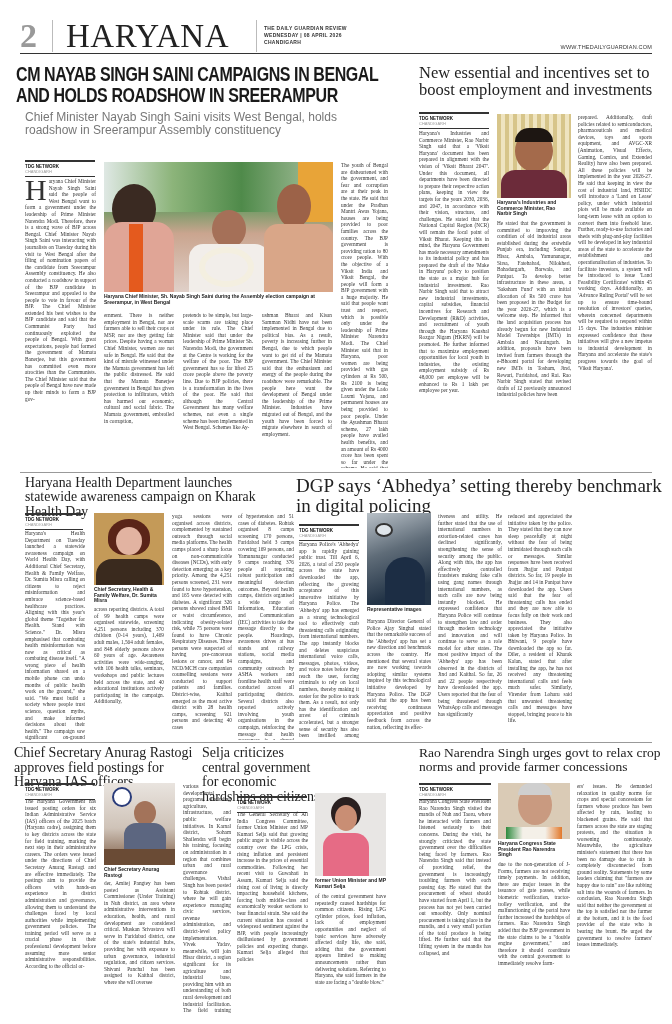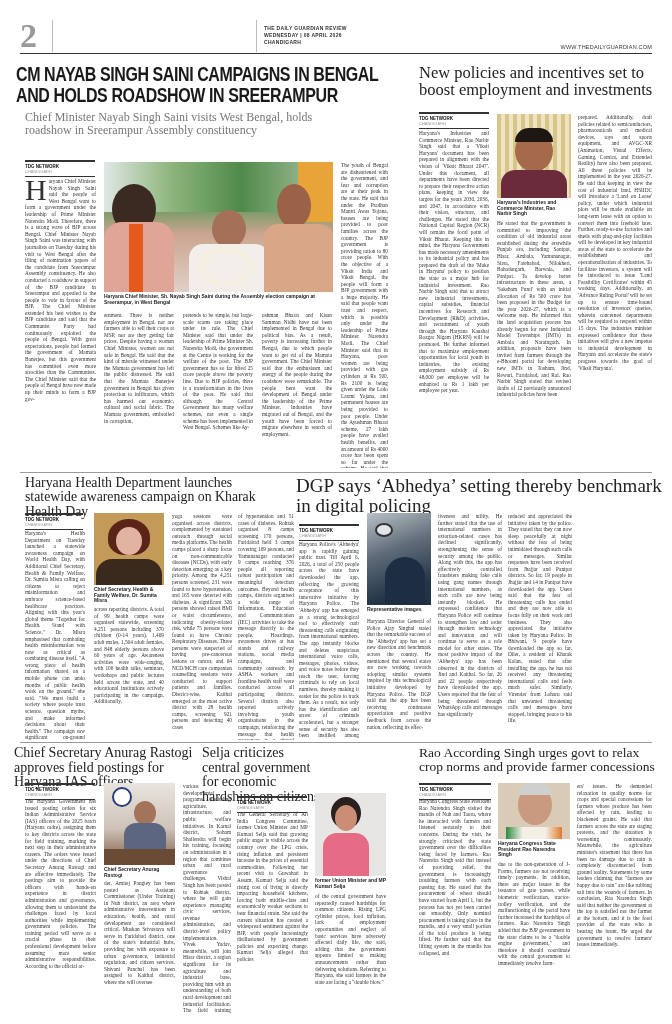--- a/index.html
+++ b/index.html
@@ -6,35 +6,36 @@
 body{width:672px;height:1024px;background:#fff;color:#222;font-family:"Liberation Serif","DejaVu Serif",serif;overflow:hidden;position:relative}
 .masthead{position:absolute;left:20px;top:18px;width:632px;height:36px;border-bottom:1.5px solid #333}
 .pgnum{position:absolute;left:0;top:0;font-size:34px;color:#999;font-family:"Liberation Serif",serif;line-height:36px;font-weight:bold}
 .vdiv{position:absolute;top:2px;width:1px;height:32px;background:#bbb}
 .section{position:absolute;left:46px;top:1px;font-size:33px;line-height:34px;color:#222;letter-spacing:0.5px}
 .meta{position:absolute;left:244px;top:7px;font-size:5px;font-family:"Liberation Sans",sans-serif;font-weight:bold;color:#333;line-height:7px;letter-spacing:0.3px}
 .url{position:absolute;right:0;bottom:3px;font-size:5.5px;font-family:"Liberation Sans",sans-serif;color:#333;letter-spacing:0.2px}
 .abs{position:absolute}
 .h-cond{font-family:"Liberation Sans",sans-serif;font-weight:bold;color:#1a1a1a;transform-origin:left top;letter-spacing:-0.5px}
 .hl{font-family:"Liberation Serif",serif;color:#222;line-height:1.05}
-.deck{font-family:Liberation Serif, serif;color:#777;line-height:1.1}
+.deck{font-family:Liberation Sans, sans-serif;color:#777;line-height:1.1}
 .byline{font-family:"Liberation Sans",sans-serif;font-size:4.5px;font-weight:bold;color:#111;border-top:2px solid #333;padding-top:2px;width:58px}
 .dateline{font-family:"Liberation Sans",sans-serif;font-size:4px;color:#999;border-bottom:1px solid #333;padding-bottom:2px;width:58px;margin-bottom:3px}
 .col{font-size:5.3px;line-height:6.6px;color:#333;text-align:justify;overflow:hidden;hyphens:auto}
 .cap{font-family:"Liberation Sans",sans-serif;font-size:5px;font-weight:bold;line-height:5.6px;color:#222}
 .photo{overflow:hidden}
 .rule{position:absolute;background:#999}
 .dropcap{float:left;font-size:30px;line-height:24px;margin-right:2px;font-family:"Liberation Serif",serif}
 </style>
 </head>
 <body>
 
 <div class="masthead">
   <div class="pgnum">2</div>
   <div class="vdiv" style="left:32px"></div>
+  <div class="section">HARYANA</div>
   <div class="vdiv" style="left:236px"></div>
   <div class="meta">
     <div>THE DAILY GUARDIAN REVIEW</div>
     <div>WEDNESDAY | 08 APRIL 2026</div>
     <div>CHANDIGARH</div>
   </div>
   <div class="url">WWW.THEDAILYGUARDIAN.COM</div>
 </div>
 
 <div class="abs" style="left:16px;top:64px;width:370px">
@@ -63,21 +64,21 @@
   <div class="abs" style="left:173px;top:22px;width:34px;height:44px;border-radius:50%;background:#9c6248"></div>
   <div class="abs" style="left:160px;top:62px;width:69px;height:68px;background:#d9a688;border-radius:14px 14px 0 0"></div>
 </div>
 <div class="abs cap" style="left:104px;top:294px;width:230px">Haryana Chief Minister, Sh. Nayab Singh Saini during the Assembly election campaign at Sreerampur, in West Bengal</div>
 
 <div class="abs col" style="left:104px;top:312px;width:70px;height:156px">ernment. There is neither employment in Bengal, nor are farmers able to sell their crops at MSP, nor are they getting fair prices. Despite having a woman Chief Minister, women are not safe in Bengal. He said that the kind of misrule witnessed under the Mamata government has left the public distressed. He said that the Mamata Banerjee government in Bengal has given protection to infiltrators, which has harmed our economic, cultural and social fabric. The Mamata government, embroiled in corruption,</div>
 <div class="abs col" style="left:183px;top:312px;width:70px;height:156px">pretends to be simple, but large-scale scams are taking place under its rule. The Chief Minister said that under the leadership of Prime Minister Sh. Narendra Modi, the government at the Centre is working for the welfare of the poor. The BJP government has so far lifted 25 crore people above the poverty line. Due to BJP policies, there is a transformation in the lives of the poor. He said that although the Central Government has many welfare schemes, not even a single scheme has been implemented in West Bengal. Schemes like Ay-</div>
 <div class="abs col" style="left:262px;top:312px;width:70px;height:156px">ushman Bharat and Kisan Samman Nidhi have not been implemented in Bengal due to political bias. As a result, poverty is increasing further in Bengal, due to which people want to get rid of the Mamata government. The Chief Minister said that the enthusiasm and energy of the people during the roadshow were remarkable. The people here want the development of Bengal under the leadership of the Prime Minister. Industries have migrated out of Bengal, and the youth have been forced to migrate elsewhere in search of employment.</div>
 <div class="abs col" style="left:341px;top:162px;width:47px;height:306px">The youth of Bengal are disheartened with the government, and fear and corruption are at their peak in the state. He said that under the Pradhan Mantri Awas Yojana, houses are being provided to poor families across the country. The BJP government is providing ration to 80 crore people. With the objective of a Viksit India and Viksit Bengal, the people will form a BJP government with a huge majority. He said that people want trust and respect, which is possible only under the leadership of Prime Minister Narendra Modi. The Chief Minister said that in Haryana, poor women are being provided with gas cylinders at Rs 500, Rs 2100 is being given under the Lado Laxmi Yojana, and permanent houses are being provided to poor people. Under the Ayushman Bharat scheme, 27 lakh people have availed health benefits, and an amount of Rs 4000 crore has been spent so far under the scheme. He said that all welfare schemes will be implemented for the benefit of the people of Bengal as soon as a BJP government is formed.</div>
 
-<div class="abs hl" style="left:419px;top:64px;width:245px;font-size:16.5px">New policies and incentives set to boost employment and investments</div>
+<div class="abs hl" style="left:419px;top:64px;width:245px;font-size:16.5px">New essential and incentives set to boost employment and investments</div>
 <div class="abs" style="left:419px;top:112px">
   <div class="byline" style="width:70px">TDG NETWORK</div>
   <div class="dateline" style="width:70px">CHANDIGARH</div>
 </div>
 <div class="abs col" style="left:419px;top:130px;width:70px;height:338px">Haryana's Industries and Commerce Minister, Rao Narbir Singh said that a 'Viksit Haryana' document has been prepared in alignment with the vision of 'Viksit Bharat 2047'. Under this document, all departments have been directed to prepare their respective action plans, keeping in view the targets for the years 2030, 2036, and 2047, in accordance with their vision, structure, and challenges. He stated that the National Capital Region (NCR) will remain the focal point of Viksit Bharat. Keeping this in mind, the Haryana Government has made necessary amendments to its industrial policy and has prepared the draft of the 'Make in Haryana' policy to position the state as a major hub for industrial investment. Rao Narbir Singh said that to attract new industrial investments, capital subsidies, financial incentives for Research and Development (R&amp;D) activities, and recruitment of youth through the Haryana Kaushal Rozgar Nigam (HKRN) will be promoted. He further informed that to maximize employment opportunities for local youth in industries, the existing employment subsidy of Rs 48,000 per employee will be enhanced to Rs 1 lakh per employee per year.</div>
 <div class="abs photo" style="left:497px;top:114px;width:74px;height:84px;background:repeating-linear-gradient(90deg,#d7c58a 0 4px,#efe4c0 4px 8px)">
   <div class="abs" style="left:18px;top:16px;width:38px;height:42px;border-radius:50%;background:#a46a4b"></div>
   <div class="abs" style="left:18px;top:14px;width:38px;height:14px;border-radius:20px 20px 0 0;background:#1d1612"></div>
   <div class="abs" style="left:4px;top:56px;width:66px;height:28px;border-radius:14px 14px 0 0;background:#6c2b3a"></div>
 </div>
@@ -143,21 +144,21 @@
 </div>
 <div class="abs col" style="left:237px;top:811px;width:71px;height:203px">The General Secretary of All India Congress Committee, former Union Minister and MP Kumari Selja said that growing public anger is visible across the country over the LPG crisis, rising inflation and persistent increase in the prices of essential commodities. Following her recent visit to Guwahati in Assam, Kumari Selja said the rising cost of living is directly impacting household kitchens, forcing both middle-class and economically weaker sections to bear financial strain. She said the current situation has created a widespread sentiment against the BJP, with people increasingly disillusioned by government policies and expecting change. Kumari Selja alleged that policies</div>
 <div class="abs photo" style="left:315px;top:793px;width:71px;height:83px;background:#e8e6e4">
   <div class="abs" style="left:16px;top:4px;width:30px;height:32px;border-radius:50%;background:#2a2020"></div>
   <div class="abs" style="left:20px;top:12px;width:22px;height:26px;border-radius:50%;background:#c98e74"></div>
   <div class="abs" style="left:8px;top:40px;width:46px;height:43px;border-radius:14px 14px 0 0;background:#e66b85"></div>
 </div>
 <div class="abs cap" style="left:315px;top:878px;width:72px">former Union Minister and MP Kumari Selja</div>
 <div class="abs col" style="left:315px;top:893px;width:71px;height:121px">of the central government have repeatedly caused hardships for common citizens. Rising LPG cylinder prices, food inflation, lack of employment opportunities and neglect of basic services have adversely affected daily life, she said, adding that the government appears limited to making announcements rather than delivering solutions. Referring to Haryana, she said farmers in the state are facing a "double blow."</div>
 
-<div class="abs hl" style="left:419px;top:746px;width:245px;font-size:13.5px">Rao According Singh urges govt to relax crop norms and provide farmer concessions</div>
+<div class="abs hl" style="left:419px;top:746px;width:245px;font-size:13.5px">Rao Narendra Singh urges govt to relax crop norms and provide farmer concessions</div>
 <div class="abs" style="left:419px;top:783px">
   <div class="byline" style="width:72px">TDG NETWORK</div>
   <div class="dateline" style="width:72px">CHANDIGARH</div>
 </div>
 <div class="abs col" style="left:419px;top:798px;width:72px;height:216px">Haryana Congress State President Rao Narendra Singh visited the mandis of Nuh and Taoru, where he interacted with farmers and listened seriously to their concerns. During the visit, he strongly criticized the state government over the difficulties being faced by farmers. Rao Narendra Singh said that instead of providing relief, the government is increasingly troubling farmers with each passing day. He stated that the procurement of wheat should have started from April 1, but the process has not yet been carried out smoothly. Only nominal procurement is taking place in the mandis, and a very small portion of the total produce is being lifted. He further said that the lifting system in the mandis has collapsed, and</div>
 <div class="abs photo" style="left:498px;top:783px;width:72px;height:56px;background:#dacbb6">
   <div class="abs" style="left:20px;top:2px;width:34px;height:40px;border-radius:50%;background:#c99a80"></div>
   <div class="abs" style="left:20px;top:0;width:34px;height:12px;border-radius:20px 20px 0 0;background:#cfcfcf"></div>
   <div class="abs" style="left:8px;top:44px;width:56px;height:12px;background:linear-gradient(90deg,#2d8a3e,#f4f0e8 30%,#f4f0e8 70%,#e2782a)"></div>
 </div>

